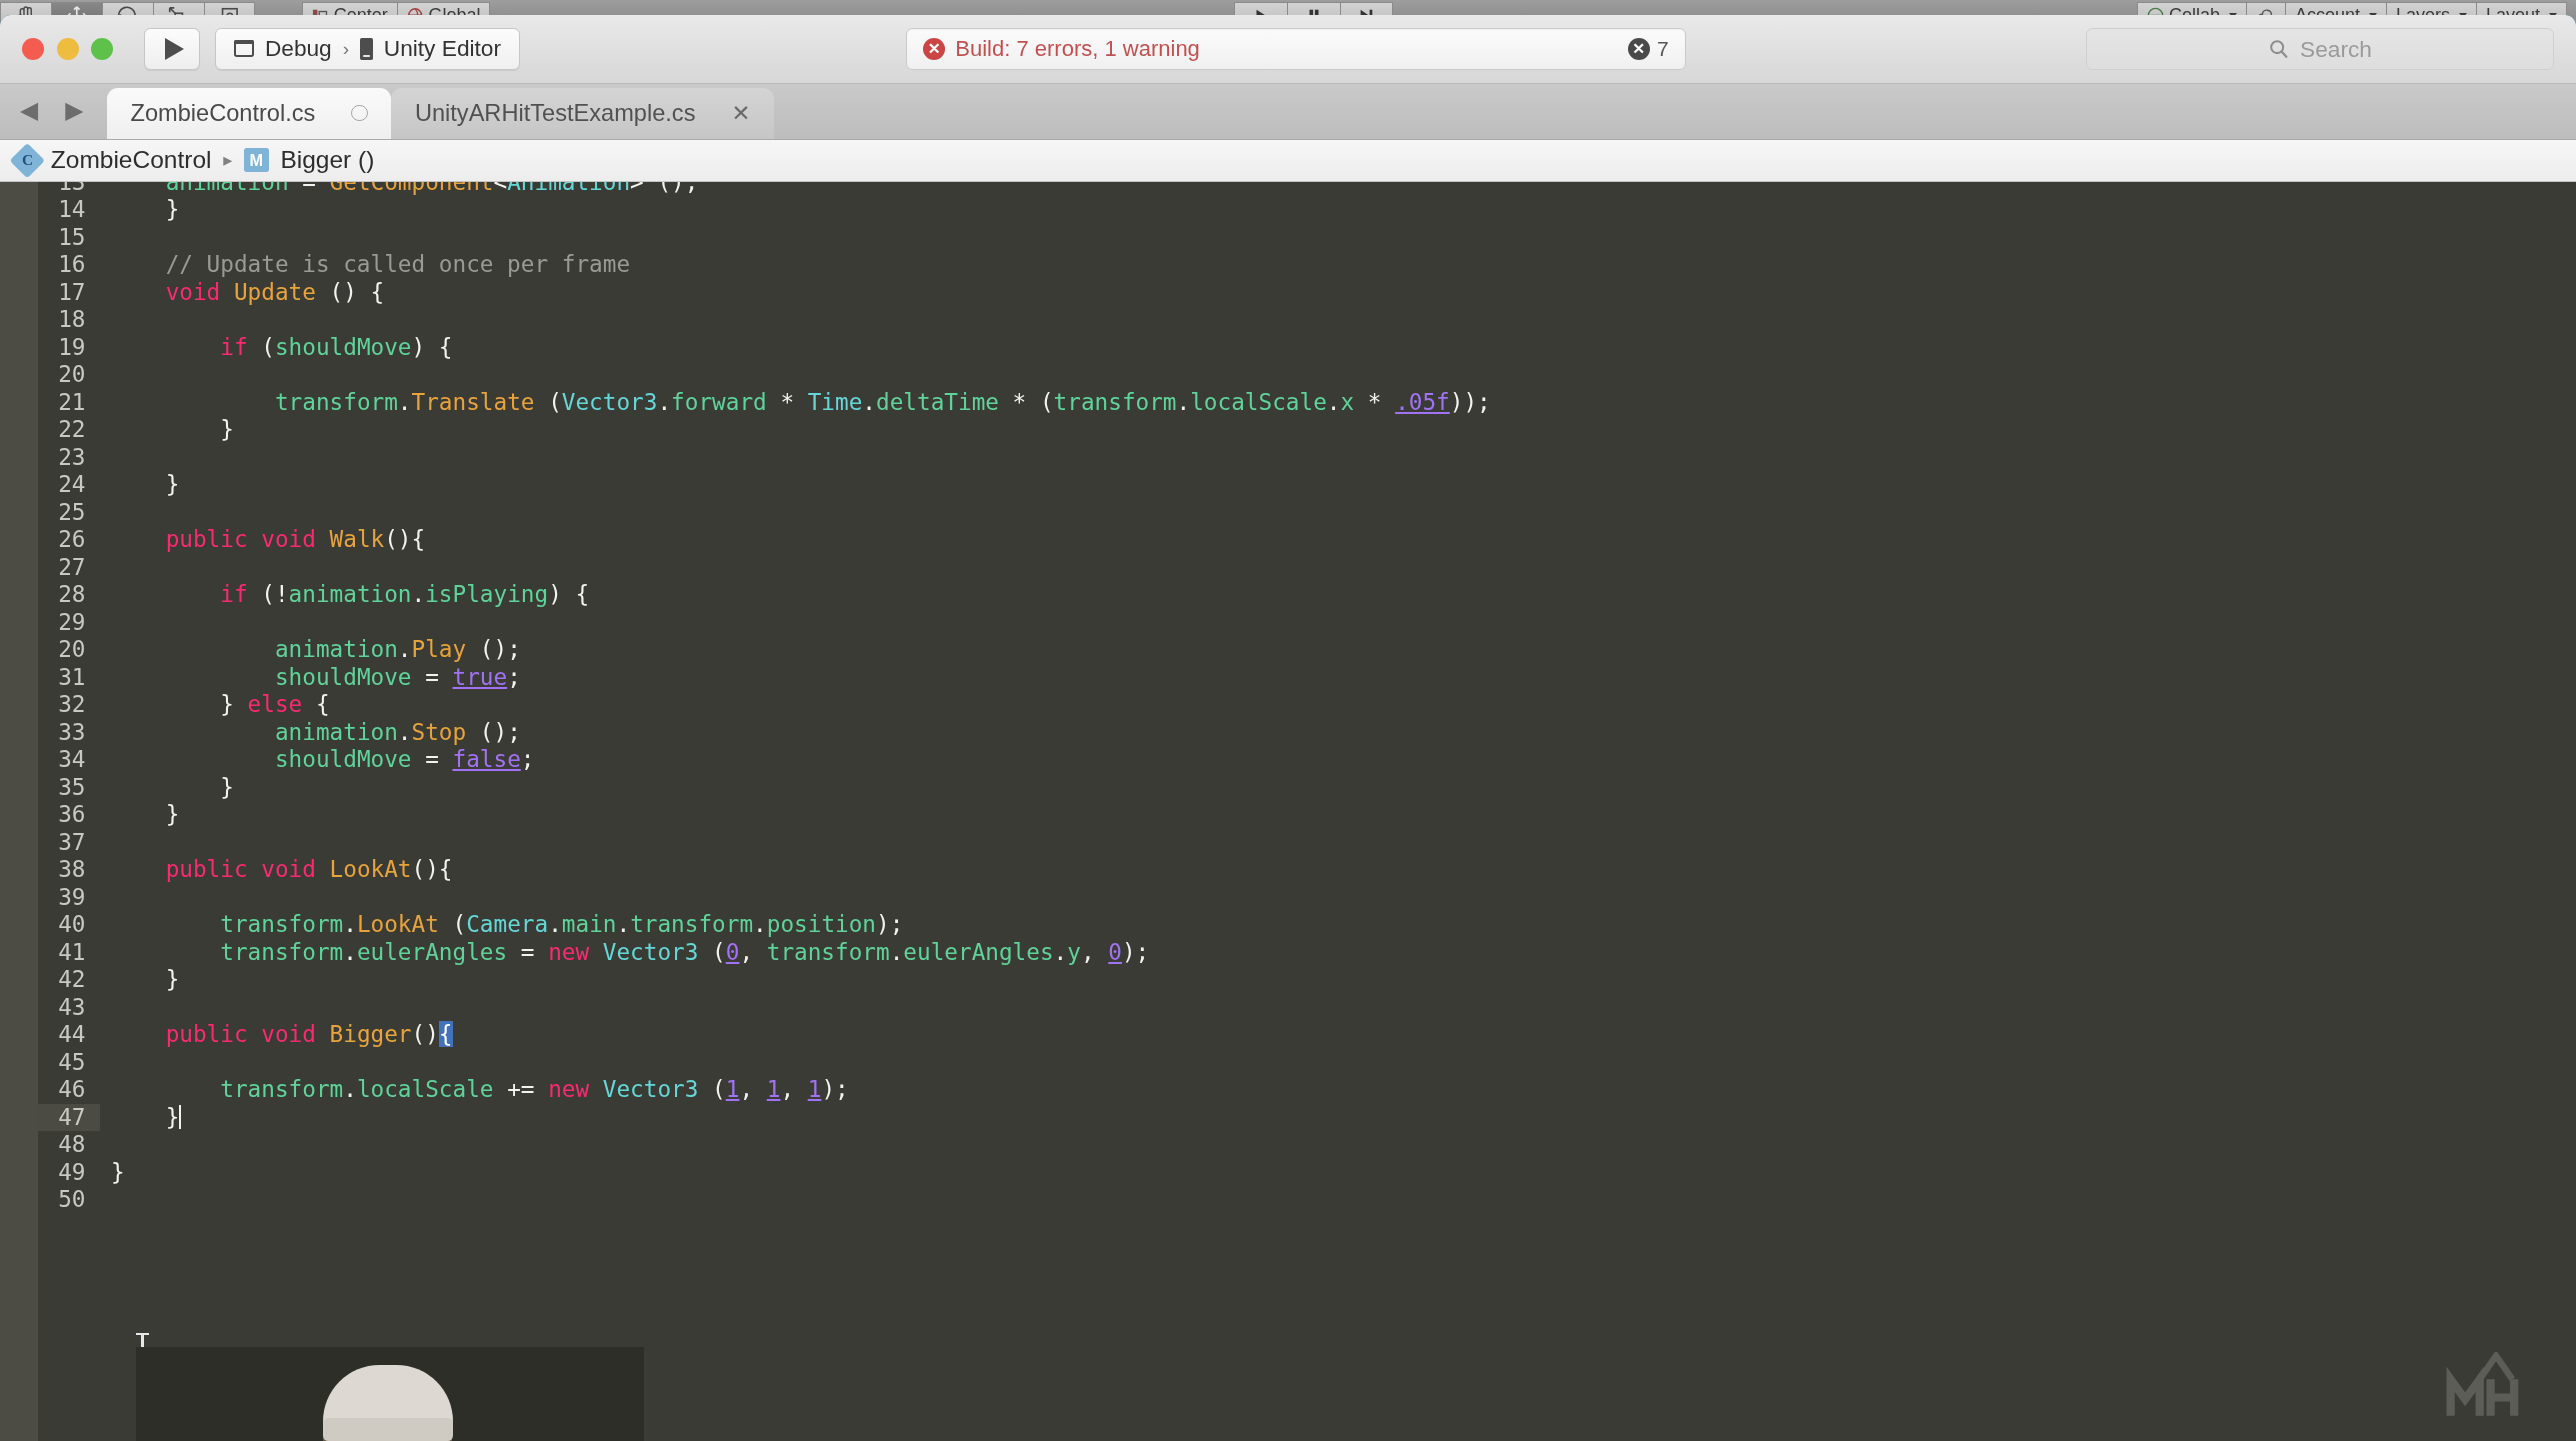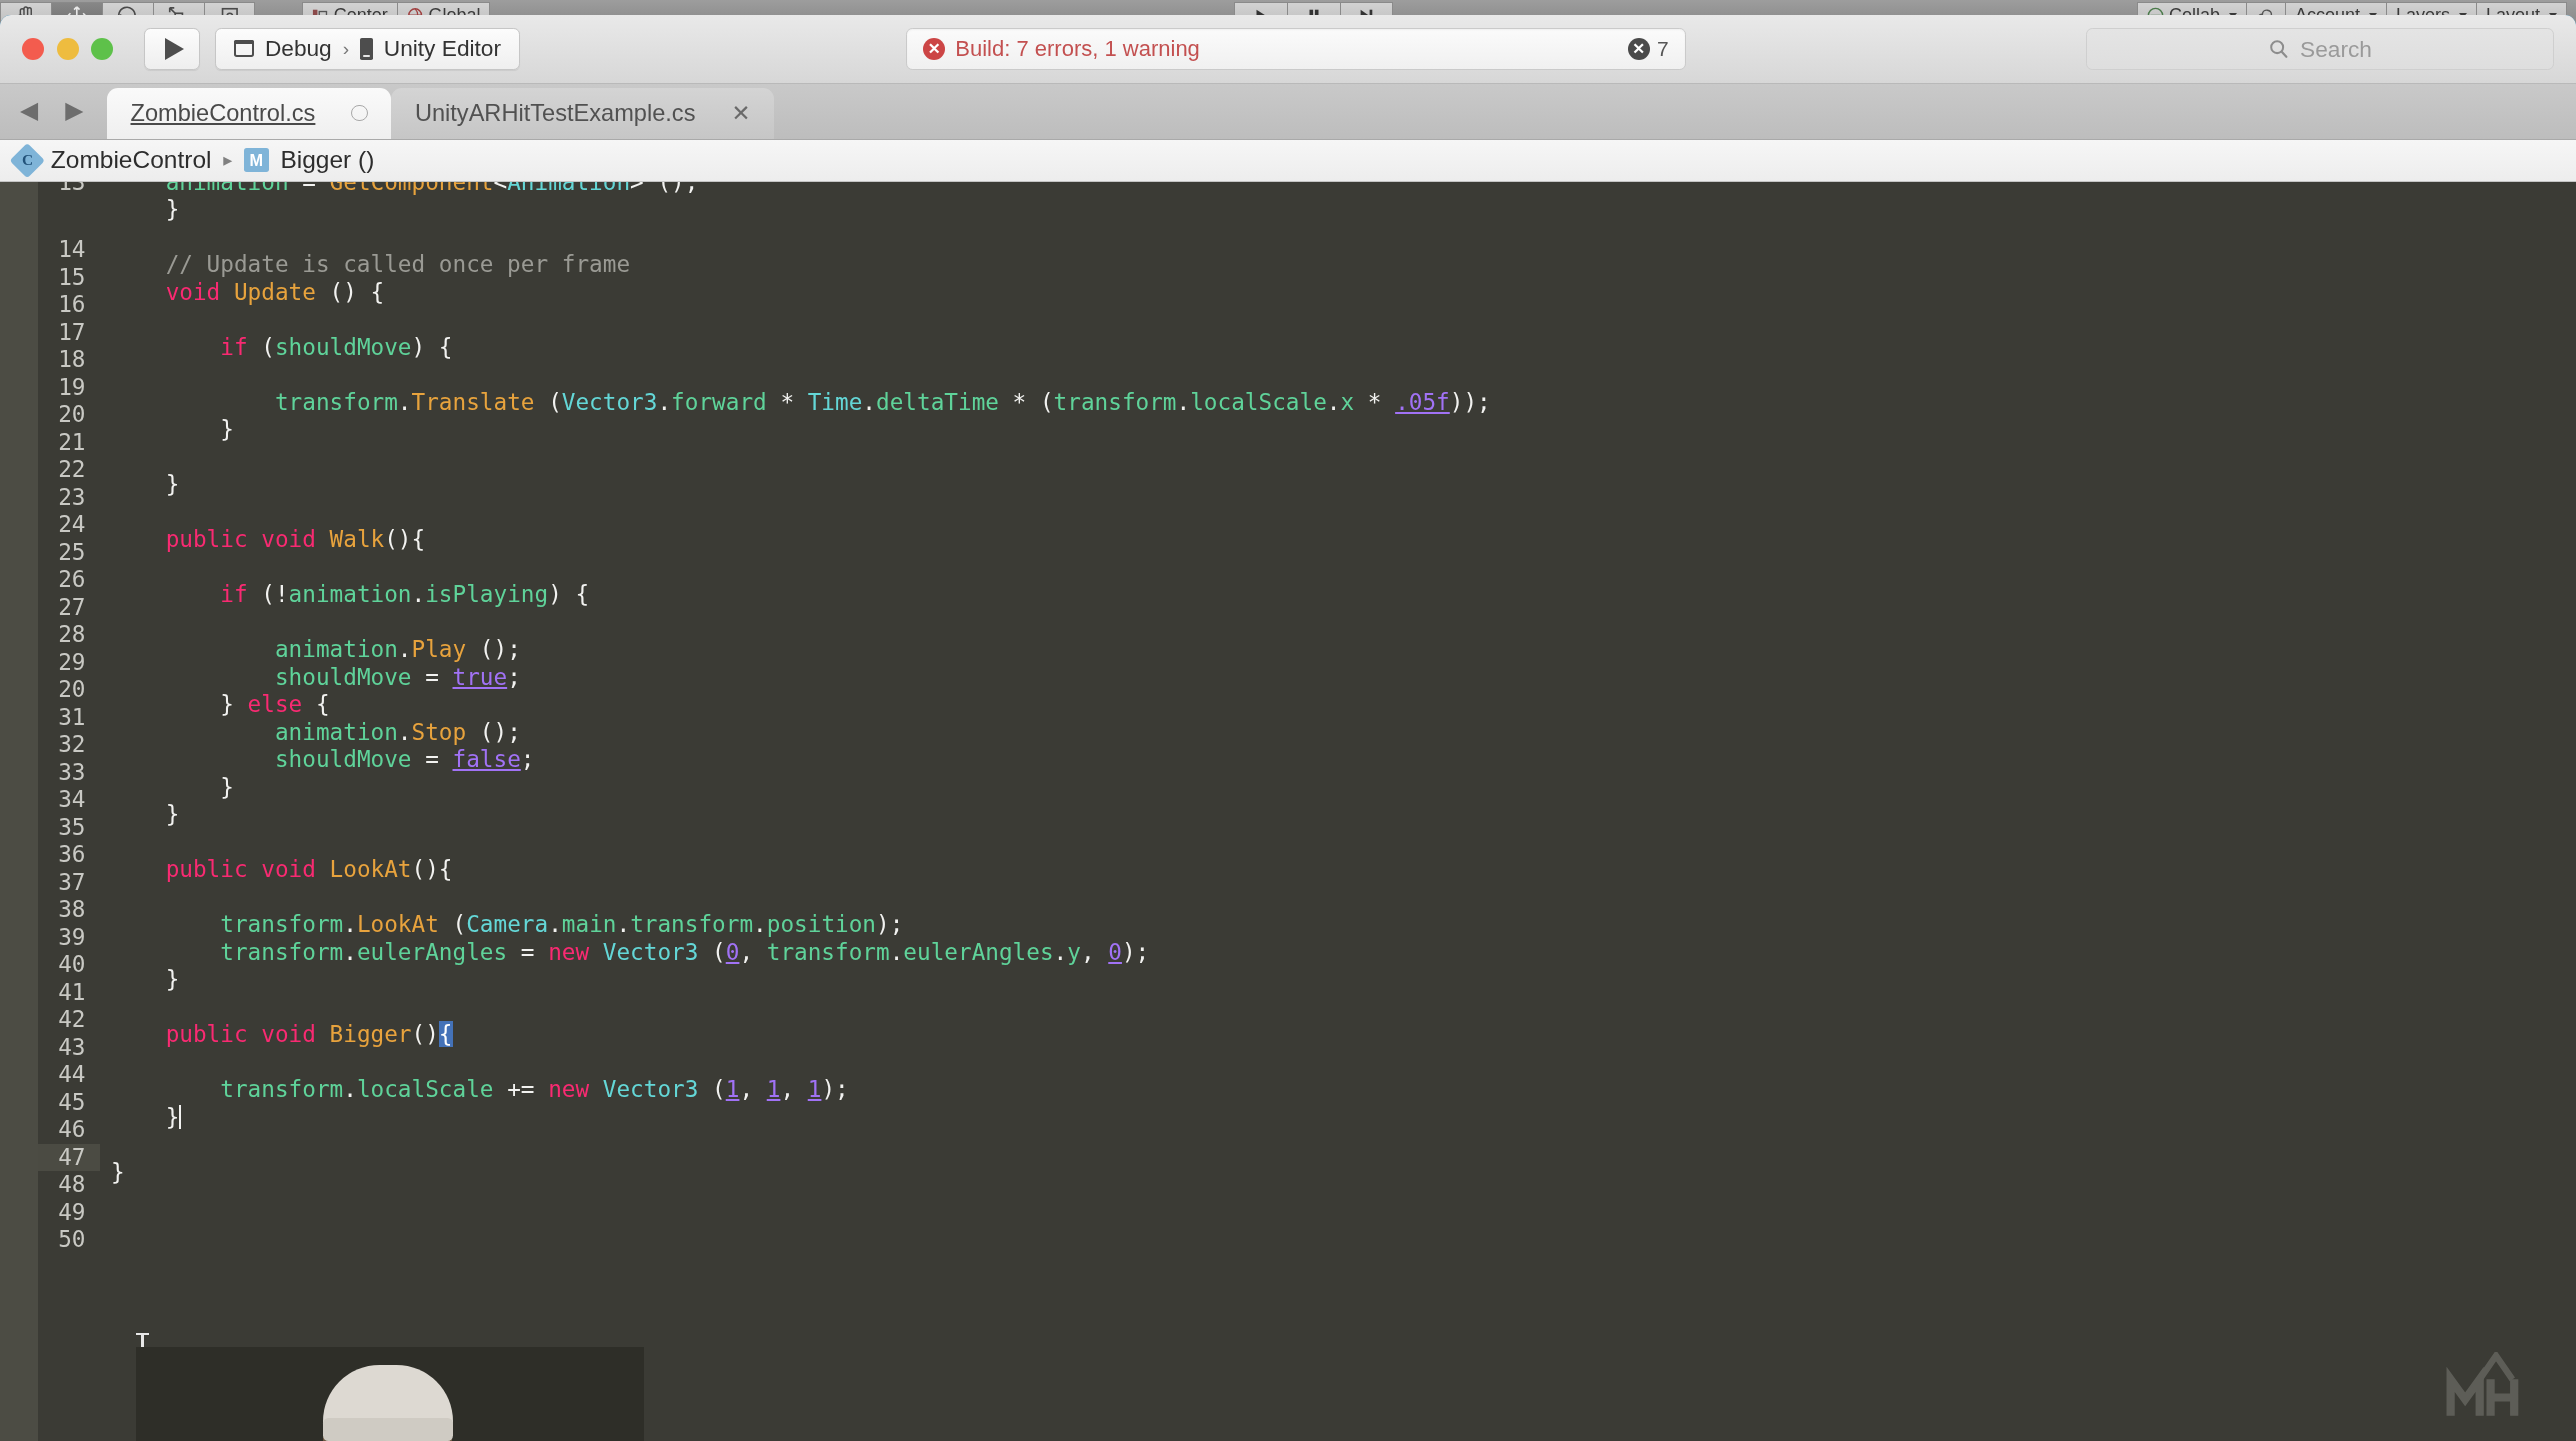--- a/index.html
+++ b/index.html
@@ -92,21 +92,21 @@
     background:linear-gradient(to bottom,#c9c9c9,#bdbdbd); display:flex; align-items:flex-end;
     border-bottom:0.9px solid #a9a9a9;
   }
   .navarrows{ display:flex; gap:27px; margin:0 23.6px 14.5px 20px; }
   .navarrows span{ font-size:23.6px; color:#6d6d6d; }
   .tab{
     height:51px; display:flex; align-items:center; padding:0 23.6px; gap:36px;
     border-top-left-radius:11px; border-top-right-radius:11px;
     font-size:23.6px; color:#4a4a4a; position:relative;
   }
-  .tab.active{ background:linear-gradient(to bottom,#fafafa,#efefef);text-decoration:underline; }
+  .tab.active{ background:linear-gradient(to bottom,#fafafa,#efefef); }
   .tab.inactive{ background:linear-gradient(to bottom,#d4d4d4,#c6c6c6); color:#515151; }
   .tab-mod{ width:16.3px;height:16.3px;border-radius:50%;border:1.8px solid #a8a8a8; display:inline-block;}
   .tab-x{ font-size:22.7px; color:#6a6a6a; }
 
   
   .breadcrumb{
     position:absolute; left:0; top:125px; width:2576px; height:42px;
     background:linear-gradient(to bottom,#f6f6f6,#ededed); border-bottom:0.9px solid #c4c4c4;
     display:flex; align-items:center; padding-left:14.5px; gap:11.8px; font-size:24.5px; color:#2d2d2d;
   }
@@ -122,21 +122,21 @@
   .editor{
     position:absolute; left:0; top:167px; width:2576px; height:1274px; background:#3b3b35;
   }
   .leftmargin{ position:absolute; left:0; top:0; width:38px; height:100%; background:#4c4c44; }
   .code-area{
     position:absolute; left:38px; top:0; right:0; bottom:0;
     font-family:"DejaVu Sans Mono", monospace; font-size:22.7px; line-height:27.5px;
     color:#f2f2f0; padding-top:0px;
   }
   .row{ display:flex; height:27.5px; align-items:flex-start; white-space:pre; }
-  .ln{ width:62px; text-align:right; color:#c9c9c4; flex:0 0 auto; padding-right:14.5px; font-size:22.7px;margin-top:40px; }
+  .ln{ width:62px; text-align:right; color:#c9c9c4; flex:0 0 auto; padding-right:14.5px; font-size:22.7px; }
   .row.cur .ln{ background:#4b4b43; }
   .src{ padding-left:11px; }
   
   .k   { color:#f92a72; }   
   .fn  { color:#e8a33d; }   
   .id  { color:#5fd39a; }   
   .ty  { color:#64d7d7; }   
   .num { color:#a172f5;text-decoration:underline; }   
   .cm  { color:#9a9a94; }   
   .pl  { color:#f2f2f0; }   

